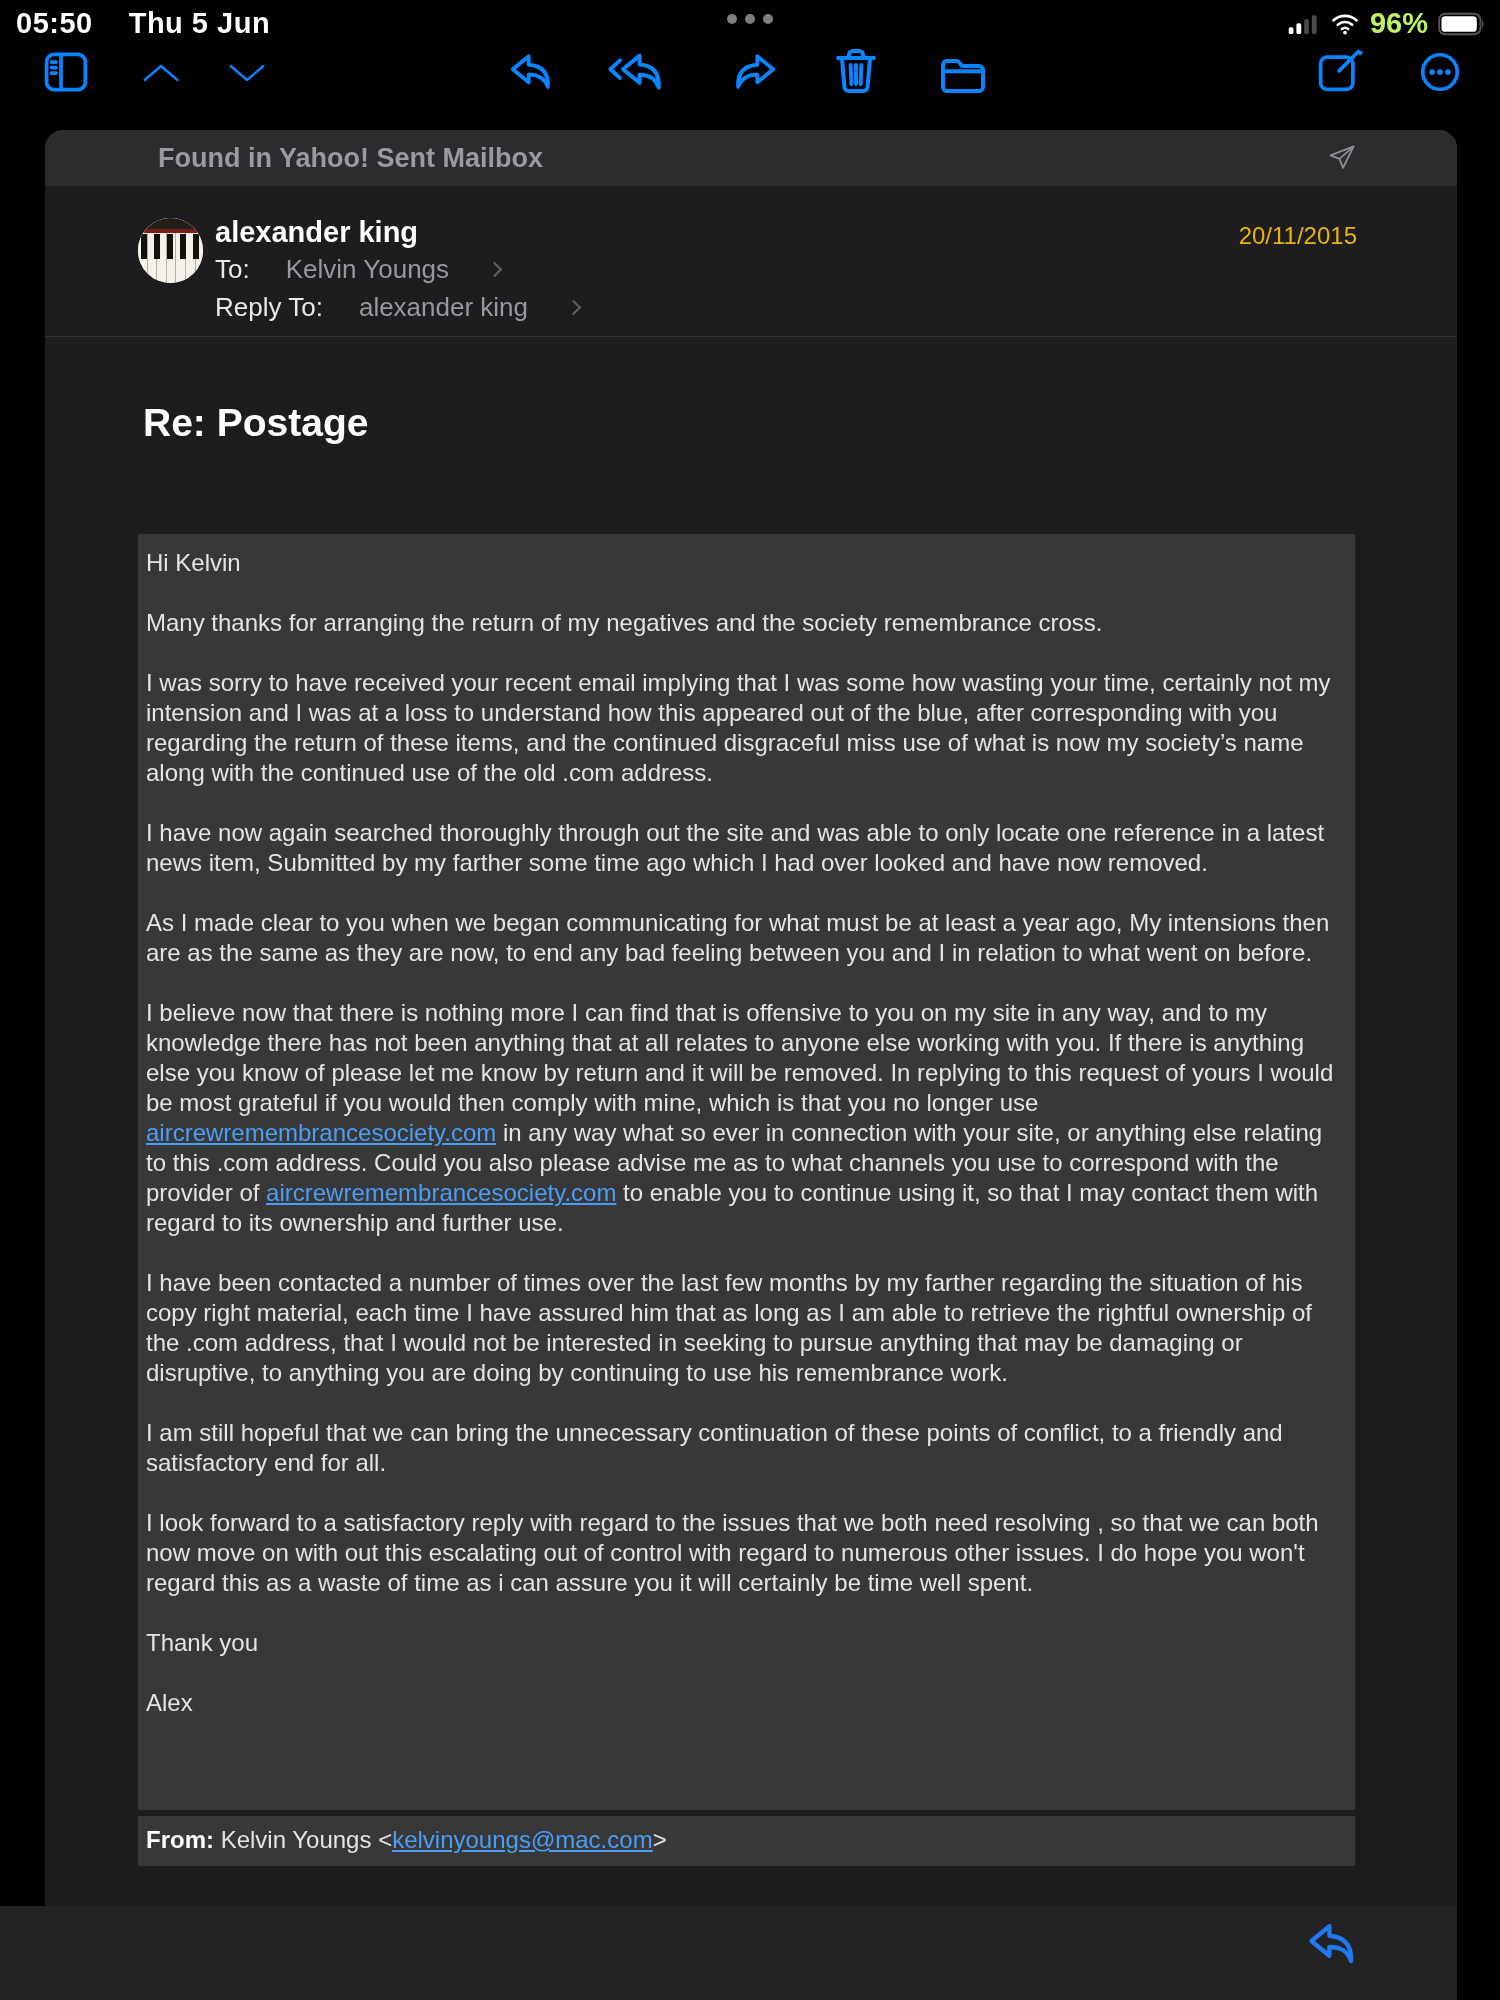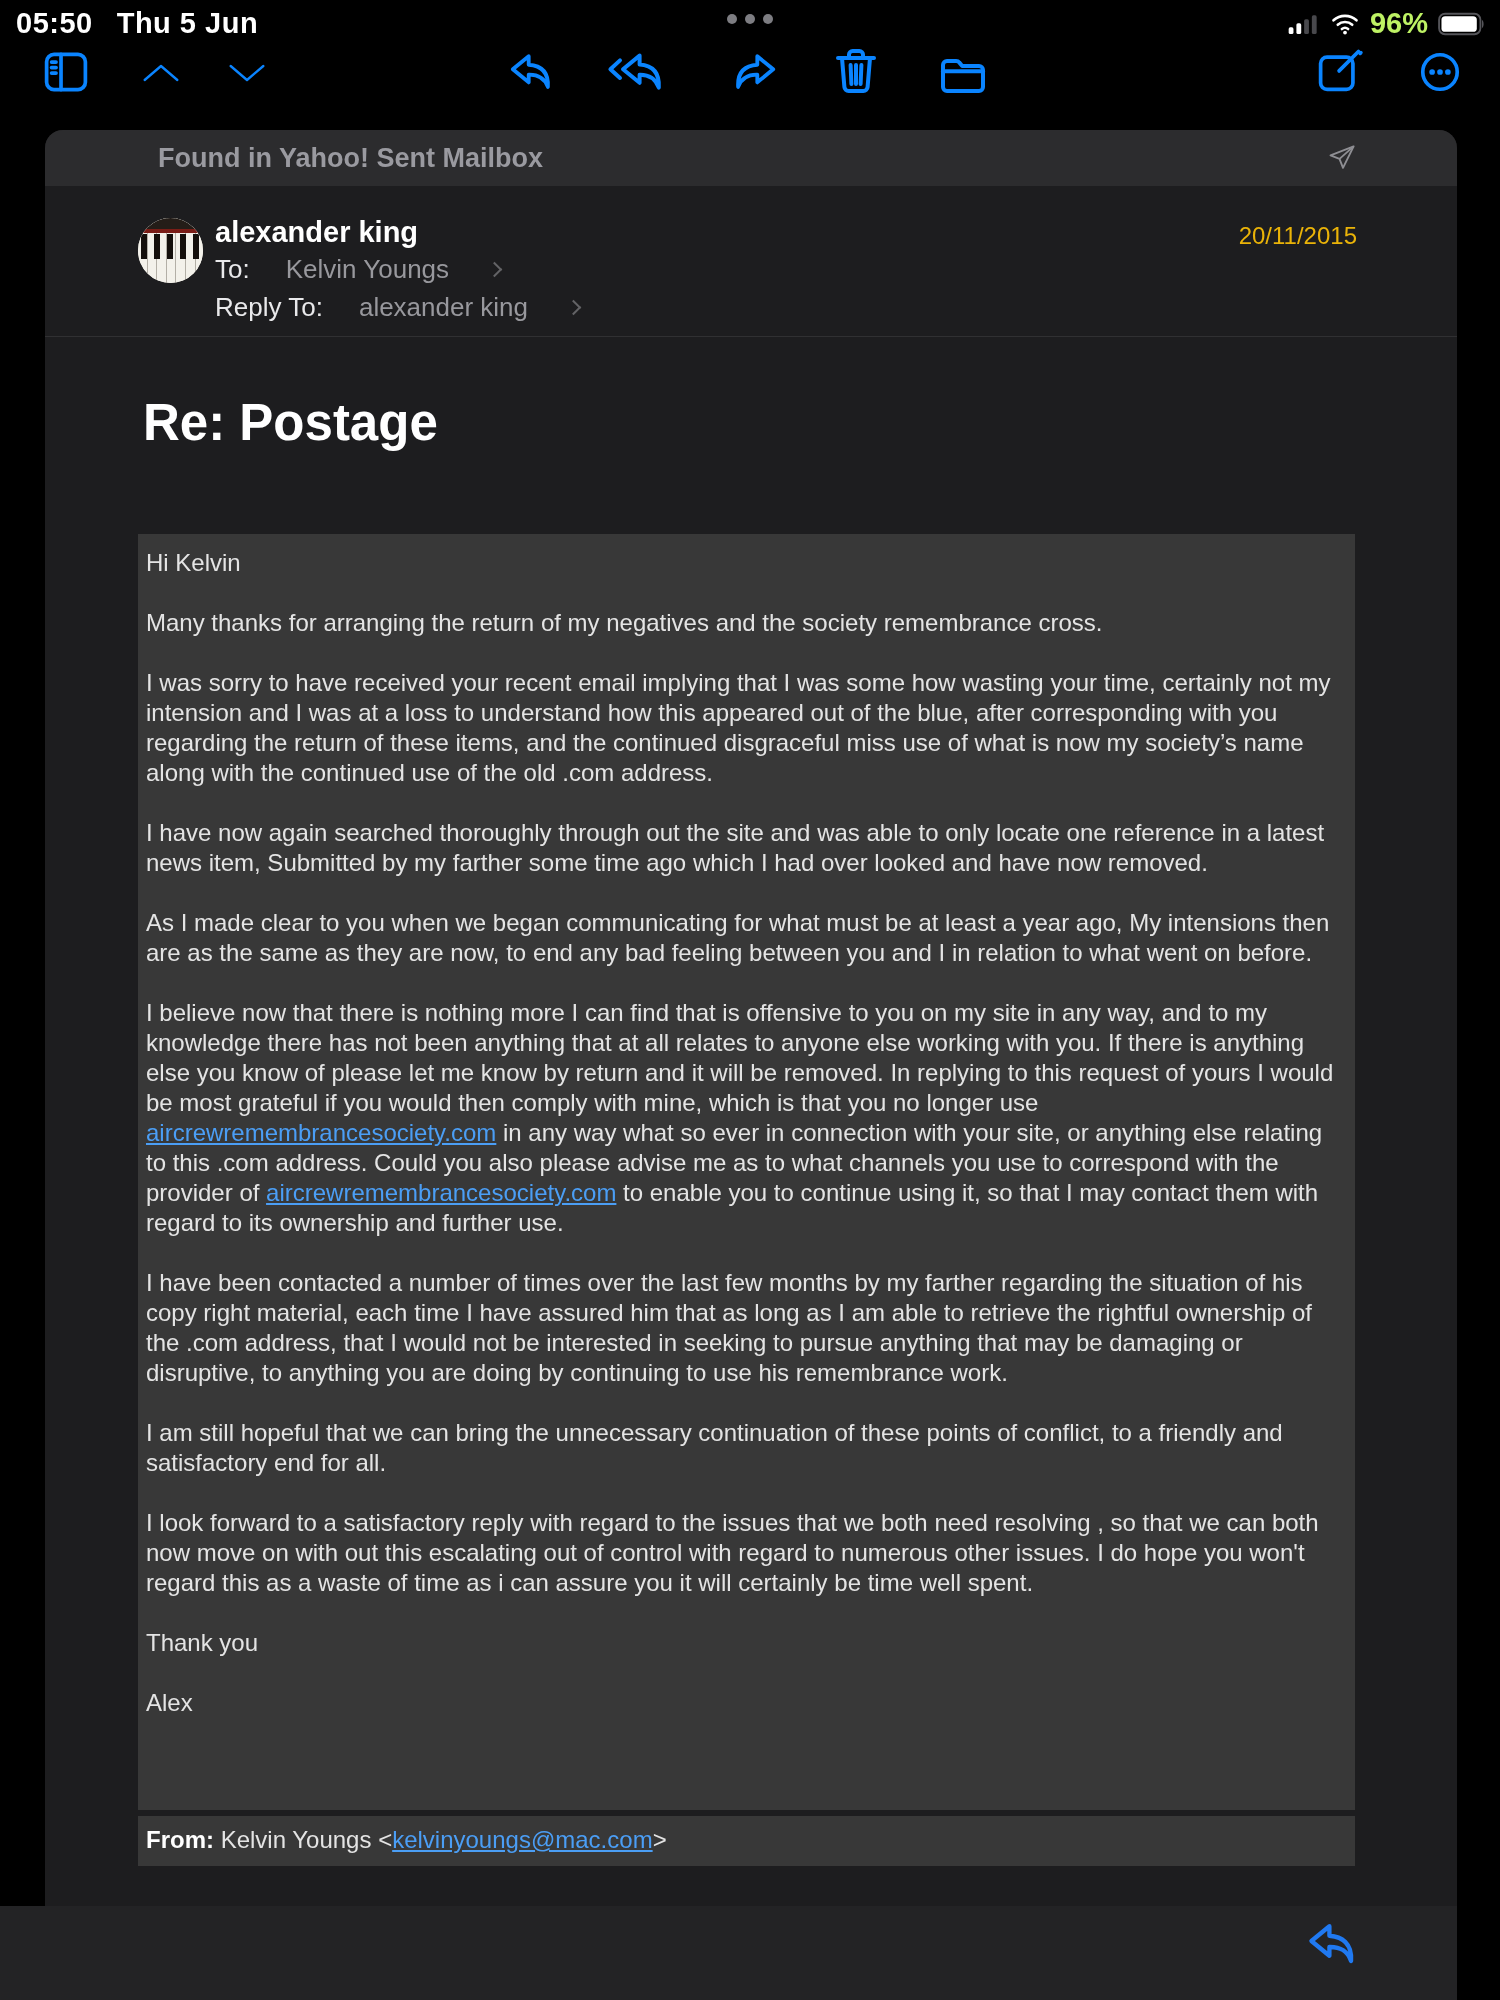--- a/index.html
+++ b/index.html
@@ -10,21 +10,21 @@
     color:#e6e6e6;
     position:relative;
     overflow:hidden;
     -webkit-font-smoothing:antialiased;
   }
   svg { display:block; }
   .blue-stroke { stroke:#0a84ff; fill:none; stroke-width:2; stroke-linecap:round; stroke-linejoin:round; }
 
   
   .status-bar{ position:absolute; top:0; left:0; width:1500px; height:38px; }
-  .sb-left{ position:absolute; left:16px; top:7px; display:flex; gap:24px;
+  .sb-left{ position:absolute; left:16px; top:7px; display:flex; gap:36px;
             font-size:29px; font-weight:600; color:#fff; letter-spacing:.5px;}
   .sb-dots{ position:absolute; left:0; right:0; top:14px; display:flex; justify-content:center; gap:8px;}
   .sb-dots i{ width:10px; height:10px; border-radius:50%; background:#7d7d82; }
   .sb-right{ position:absolute; right:14px; top:7px; display:flex; align-items:center; gap:10px;
              font-size:29px; font-weight:600; color:#bef264;}
 
   
   .toolbar{ position:absolute; top:36px; left:0; width:1500px; height:82px; }
   .tbtn{ position:absolute; cursor:pointer; }
 
@@ -52,21 +52,21 @@
   .av-top{ position:absolute; left:0; right:0; top:0; height:17%; background:#241d18; }
 
   .hdr-lines{ position:absolute; left:170px; top:28px; }
   .sender-name{ font-size:29px; font-weight:700; color:#fff; line-height:36px; }
   .hdr-row{ display:flex; align-items:center; font-size:26px; line-height:38px; color:#e9e9eb;gap:26px; }
   .hdr-row .val{ color:#98989d; margin-left:10px; }
   .chev{ width:11px; height:11px; border-right:2.5px solid #636366; border-top:2.5px solid #636366;
          transform:rotate(45deg); display:inline-block; margin-left:14px; }
   .hdr-date{ position:absolute; right:100px; top:36px; font-size:24px; color:#eab308;margin-left:16px; }
 
-  .subject{ margin:62px 0 0 98px; font-size:51px; font-weight:700; color:#fff; line-height:47px;}
+  .subject{ margin:62px 0 0 98px; font-size:39px; font-weight:700; color:#fff; line-height:47px;}
 
   .mail-body{
     margin:88px 102px 0 93px; background:#383838;
     padding:14px 10px 92px 8px;
     font-size:24px; line-height:30px; color:#e4e4e4;
   }
   .mail-body p{ margin-top:30px; }
   .mail-body p:first-child{ margin-top:0; }
   .body-link{ color:#4b9ef5; text-decoration:underline; cursor:pointer; }
 

